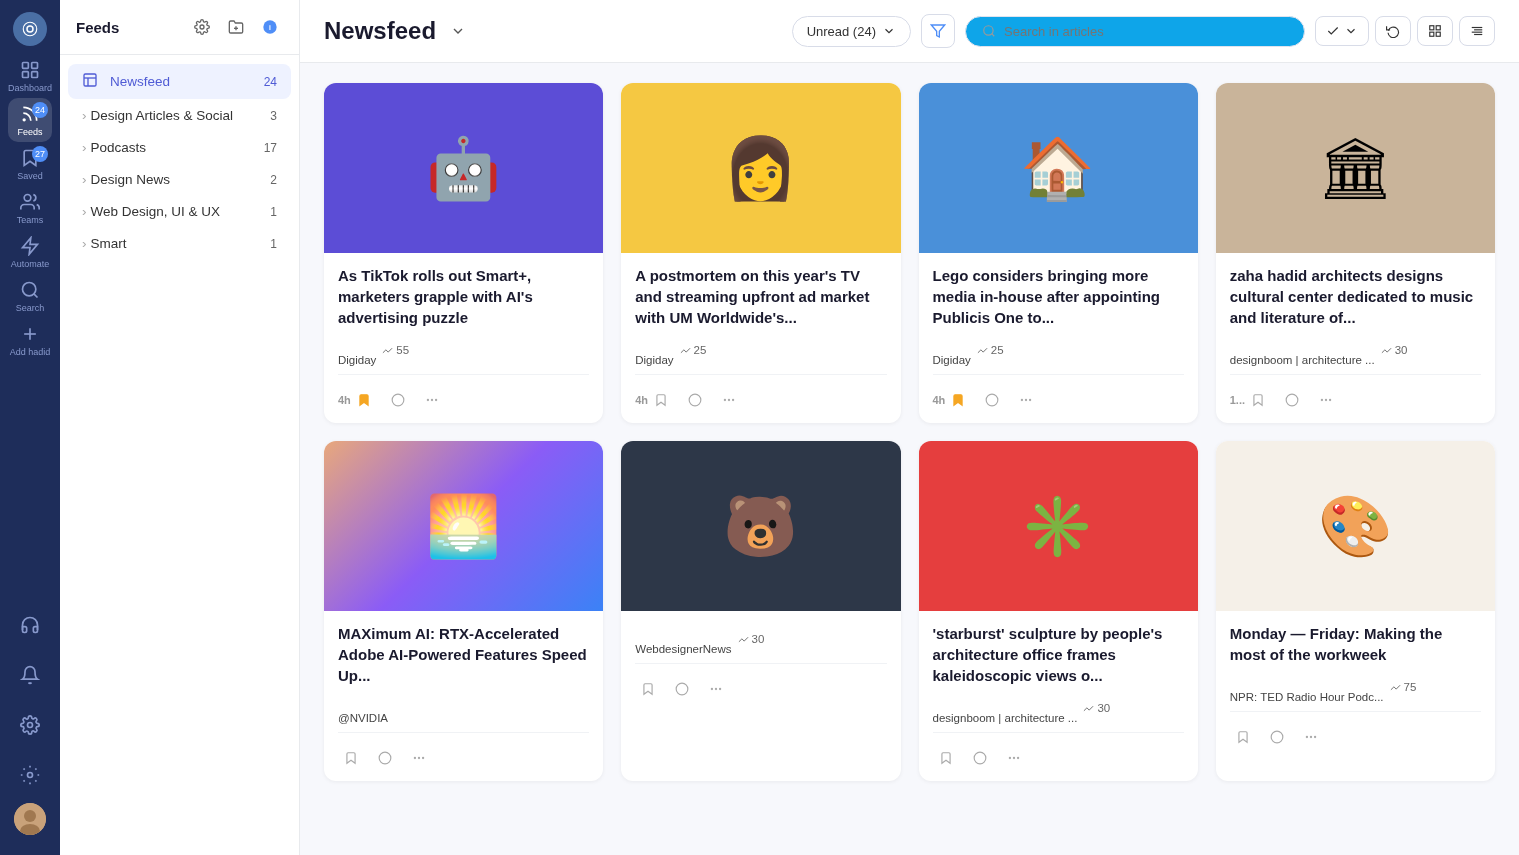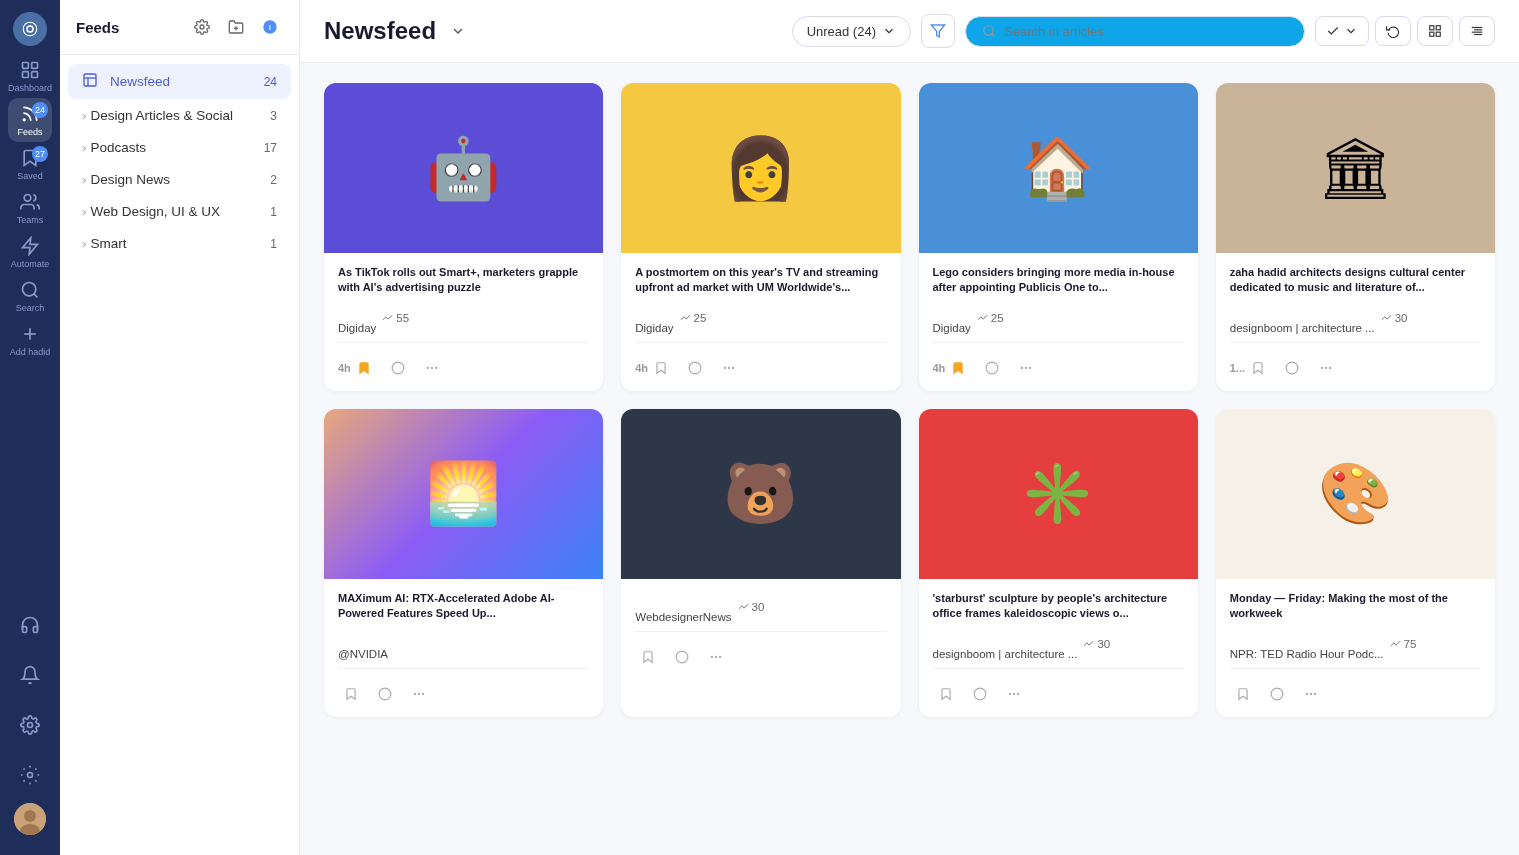--- a/index.html
+++ b/index.html
@@ -168,21 +168,21 @@
     .article-card {
       background: #fff;
       border-radius: 12px;
       overflow: hidden;
       box-shadow: 0 1px 4px rgba(0,0,0,0.06);
       cursor: pointer;
       transition: transform 0.15s, box-shadow 0.15s;
     }
     .card-body { padding: 12px 14px 10px; }
     .card-title {
-      font-size: 11px;
+      font-size: 15px;
       font-weight: 600;
       color: #1a1a2e;
       line-height: 1.4;
       margin-bottom: 6px;
       display: -webkit-box;
       -webkit-line-clamp: 3;
       -webkit-box-orient: vertical;
       overflow: hidden;
     }
     .card-source {

